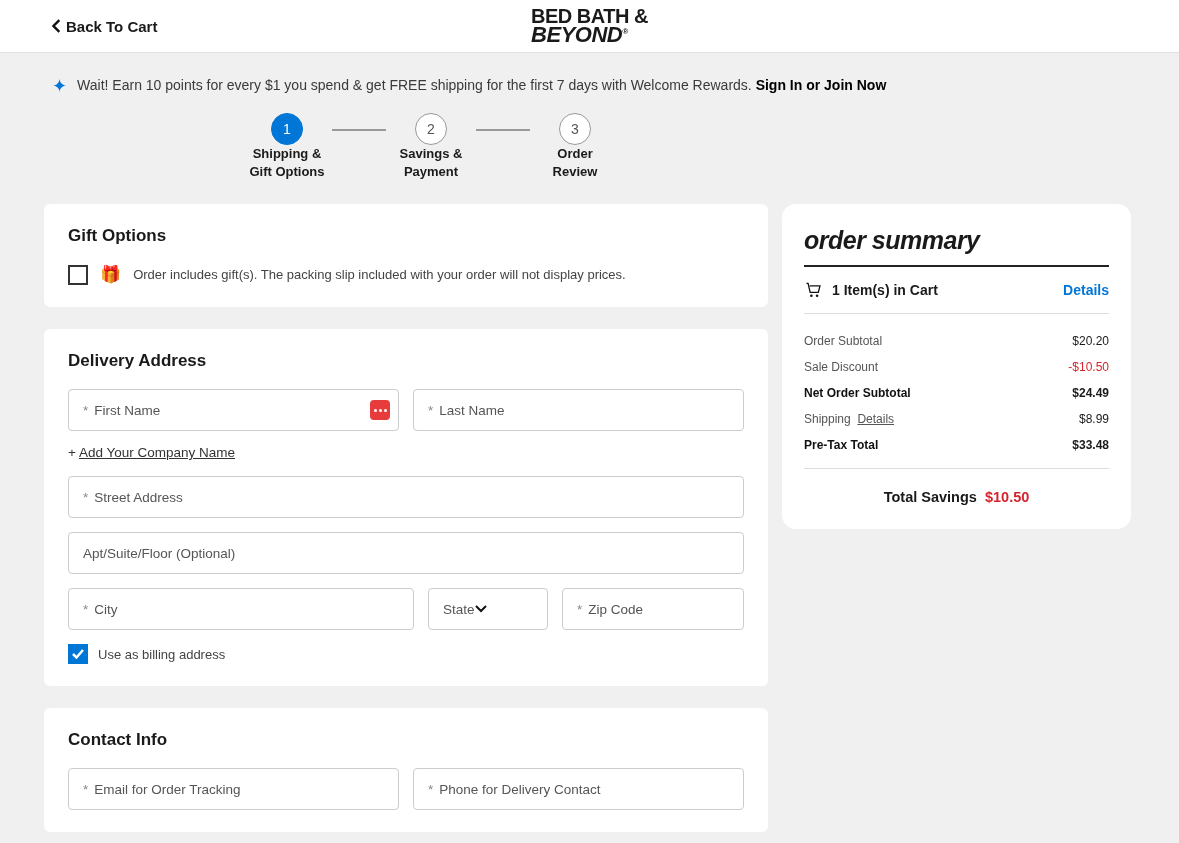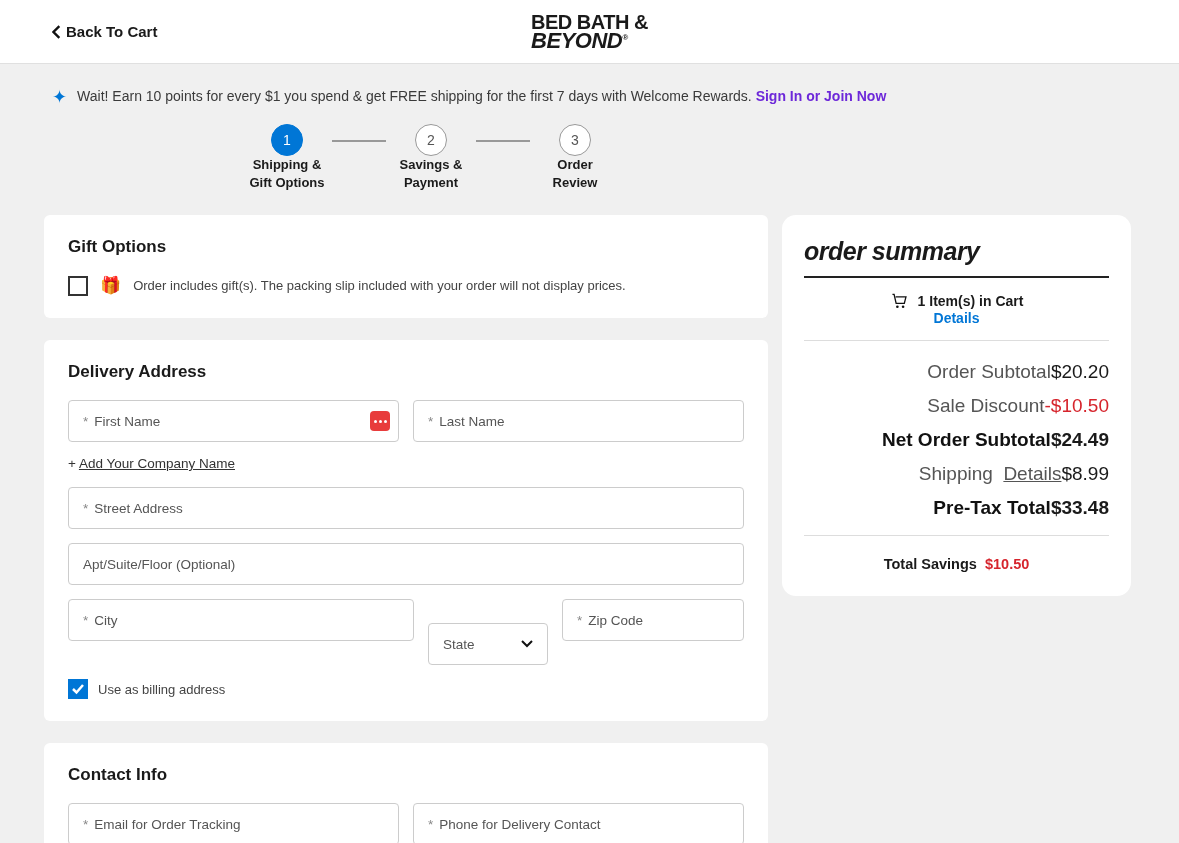--- a/index.html
+++ b/index.html
@@ -7,21 +7,21 @@
     font-family: -apple-system, BlinkMacSystemFont, "Segoe UI", Arial, sans-serif;
     background: #f0f0f0;
     color: #1a1a1a;
     font-size: 14px;
   }
   .page { width: 1179px; min-height: 843px; background: #f0f0f0; position: relative; }
 
   
   .header {
     background: #fff;
-    height: 64px;
+    height: 53px;
     border-bottom: 1px solid #e0e0e0;
     display: flex;
     align-items: center;
     padding: 0 52px;
     position: relative;
   }
   .back-link {
     display: inline-flex; align-items: center; gap: 4px;
     font-weight: 700; font-size: 15px; cursor: pointer;
   }
@@ -35,21 +35,21 @@
   .logo .l2 { font-size: 22px; font-style: italic; font-weight: 700; }
   .logo sup { font-size: 8px; vertical-align: super; }
 
   
   .banner {
     padding: 24px 52px 0 52px;
     display: flex; align-items: flex-start; gap: 10px;
     font-size: 14px; color: #3a3a3a;
   }
   .sparkle { color:#0076d6; font-size: 18px; line-height:1;}
-  .banner a { color: #6d28d9; font-weight: 600; text-decoration: none; }
+  .banner a { color: #000000; font-weight: 600; text-decoration: none; }
 
   
   .stepper {
     display: flex; align-items: flex-start; justify-content: flex-start;
     padding: 18px 52px 24px 52px;
   }
   .stepper-inner { display:flex; align-items:flex-start; margin-left: 190px;}
   .step {
     display: flex; flex-direction: column; align-items: center; width: 90px;
     position: relative;
@@ -97,38 +97,38 @@
   }
   .field .req { color:#888; margin-right: 6px;}
   .field-lastpass {
     position:absolute; right:8px; top:50%; transform:translateY(-50%);
     width:20px; height:20px; background:#e83c3c; border-radius:4px;
     display:flex; align-items:center; justify-content:center;
   }
   .field-lastpass span { width:3px; height:3px; background:#fff; border-radius:50%; margin:0 1px;}
   .add-company { font-size: 13.5px; color:#333; margin: 4px 0 16px 0;}
   .add-company span.u { text-decoration: underline; cursor:pointer;}
-  .field.state { flex:0 0 120px; display:flex; justify-content:space-between;margin-top:24px;}
+  .field.state { flex:0 0 120px; display:flex; justify-content:flex-start;}
   .field.zip { flex:0 0 182px;}
   .use-billing { display:flex; align-items:center; gap:10px; font-size:13px; color:#444; margin-top: 10px;}
 
   
   .summary-card { background:#fff; border-radius:14px; padding: 22px 22px 24px 22px;}
   .summary-title {
     font-size: 25px; font-weight: 800; font-style: italic; letter-spacing: -0.5px;
     padding-bottom: 10px; border-bottom: 2px solid #222;
     text-transform: lowercase;
   }
   .cart-line {
     display:flex; align-items:center; justify-content:space-between;
-    padding: 14px 0; border-bottom: 1px solid #ddd; flex-direction: column;
+    padding: 14px 0; border-bottom: 1px solid #ddd;
   }
   .cart-line .left-part { display:flex; align-items:center; gap:10px; font-weight:700; font-size:14px;}
   .cart-line a { color:#0076d6; font-weight:700; text-decoration:none;}
-  .sum-row { display:flex; justify-content:flex-end; padding: 6px 0; font-size:19px;}
+  .sum-row { display:flex; justify-content:space-between; padding: 6px 0; font-size:12px;}
   .sum-row .lbl { color:#555;}
   .sum-row.sale .val { color:#d6242c;}
   .sum-row.bold { font-weight:700; }
   .sum-row.bold .lbl { color:#111;}
   .ship-details { text-decoration:underline; cursor:pointer;}
   .sum-rows { padding-top: 14px; padding-bottom: 10px; border-bottom:1px solid #ddd;}
   .total-savings { text-align:center; padding-top: 20px; font-size:14.5px;}
   .total-savings .amt { color:#d6242c; font-weight:700;}
   .total-savings .lbl { font-weight:700;}
 </style>

